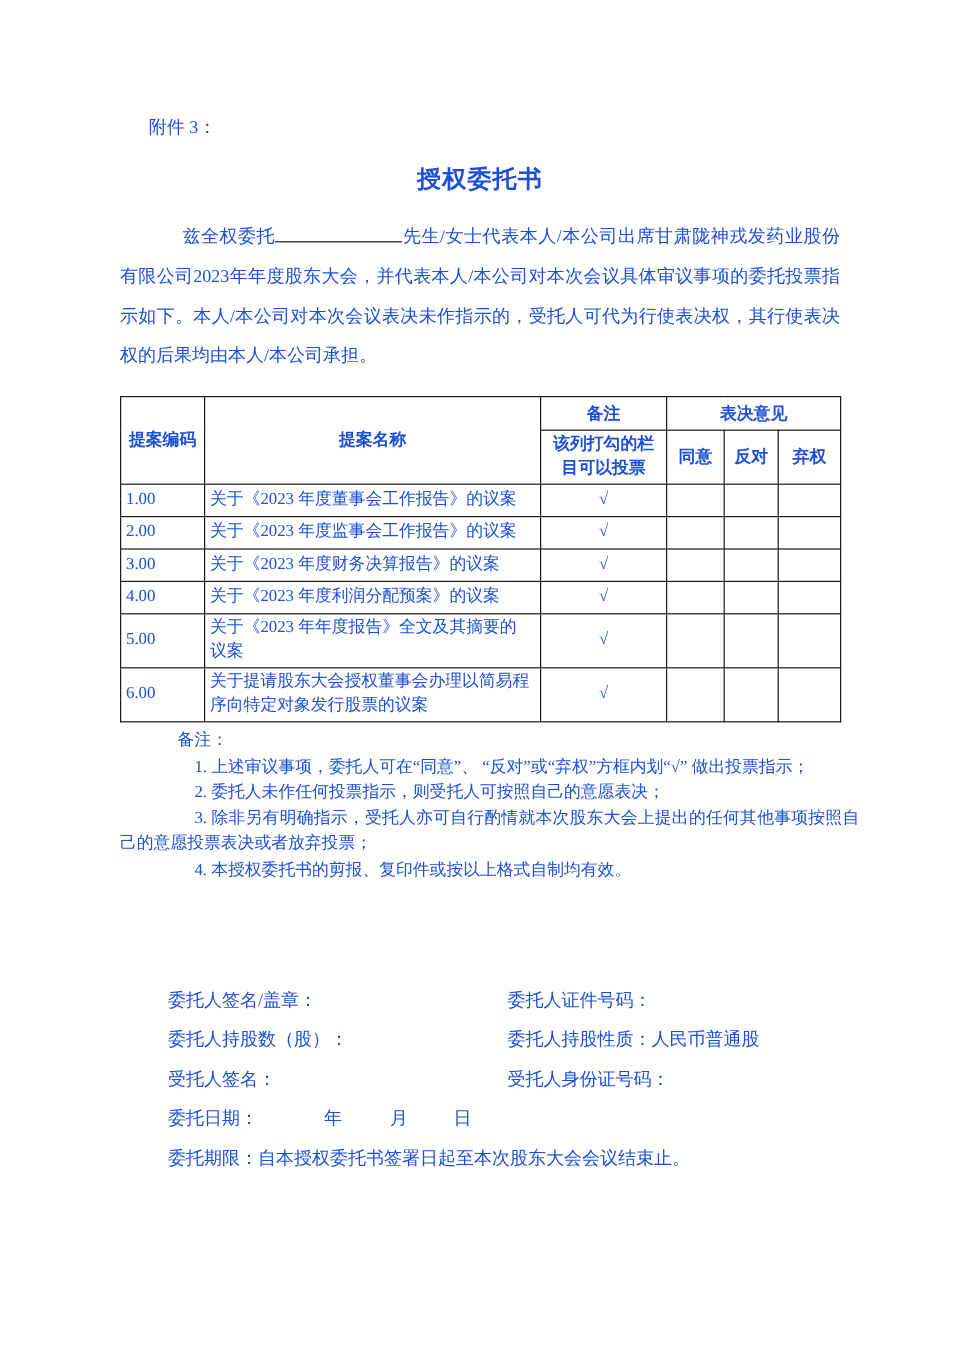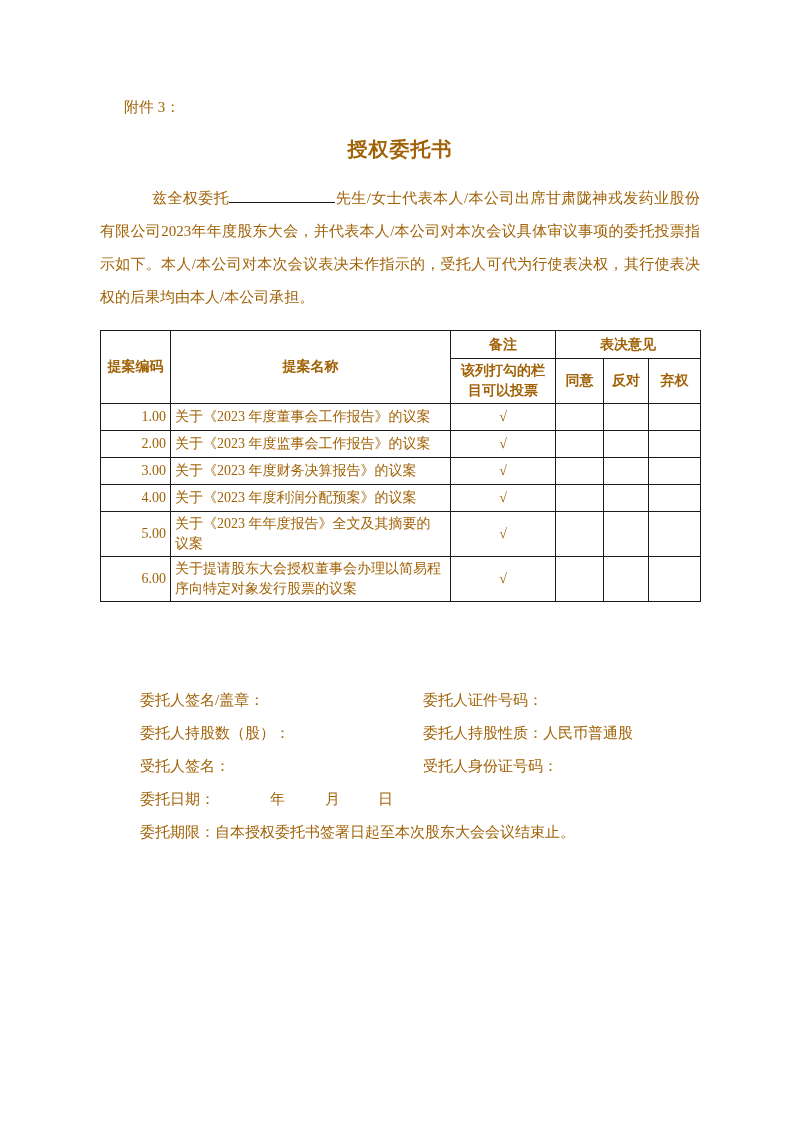--- a/index.html
+++ b/index.html
@@ -2,21 +2,21 @@
 <html><head>
 <meta charset="utf-8">
 <style>
   * { margin: 0; padding: 0; box-sizing: border-box; }
   html, body { background: #ffffff; }
   .page {
     position: relative;
     width: 794px;
     height: 1122px;
     background: #ffffff;
-    color: #a16207;
+    color: #1d4ed8;
     font-family: "Liberation Serif", "DejaVu Serif", serif;
     padding: 96px 94px 0 100px;
     overflow: hidden;
   }
   .attachment {
     font-size: 15px;
     line-height: 22px;
     margin-left: 24px;
   }
   .doc-title {
@@ -50,21 +50,21 @@
   .proxy-table th, .proxy-table td {
     border: 1px solid #1a1a1a;
     padding: 2px 4px;
     vertical-align: middle;
   }
   .proxy-table th { font-weight: bold; text-align: center; }
   .proxy-table .h1 { height: 28px; }
   .proxy-table .h2 { height: 45px; }
   .proxy-table .r-s { height: 27px; }
   .proxy-table .r-l { height: 43px; }
-  .proxy-table td.code { text-align: right; }
+  .proxy-table td.code { text-align: left; }
   .proxy-table td.name { text-align: left; padding-right: 6px; line-height: 20px; }
   .proxy-table td.check { text-align: center; }
   .notes {
     margin-top: 5px;
     width: 616px;
     font-size: 14px;
     line-height: 21.5px;
     text-align: justify;
   }
   .notes .note-title { text-indent: 48px; }
@@ -164,20 +164,27 @@
         <td class="code">6.00</td>
         <td class="name">关于提请股东大会授权董事会办理以简易程序向特定对象发行股票的议案</td>
         <td class="check">√</td>
         <td></td>
         <td></td>
         <td></td>
       </tr>
     </tbody>
   </table>
 
+  <div class="notes">
+    <p class="note-title">备注：</p>
+    <p class="note-item">1. 上述审议事项，委托人可在“同意”、 “反对”或“弃权”方框内划“√”  做出投票指示；</p>
+    <p class="note-item">2. 委托人未作任何投票指示，则受托人可按照自己的意愿表决；</p>
+    <p class="note-item">3. 除非另有明确指示，受托人亦可自行酌情就本次股东大会上提出的任何其他事项按照自己的意愿投票表决或者放弃投票；</p>
+    <p class="note-item">4. 本授权委托书的剪报、复印件或按以上格式自制均有效。</p>
+  </div>
 
   <div class="sig-block">
     <div class="sig-row">
       <span class="sig-left">委托人签名/盖章：</span>
       <span class="sig-right">委托人证件号码：</span>
     </div>
     <div class="sig-row">
       <span class="sig-left">委托人持股数（股）：</span>
       <span class="sig-right">委托人持股性质：人民币普通股</span>
     </div>

